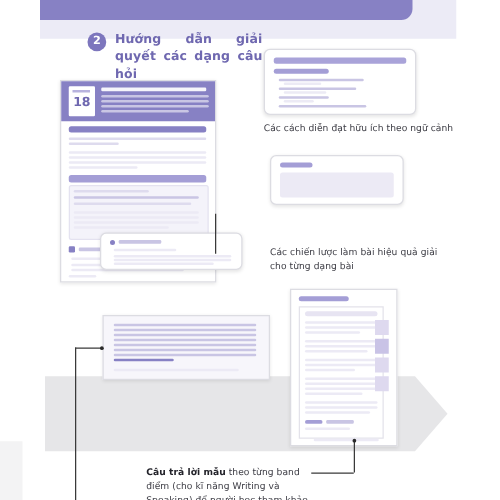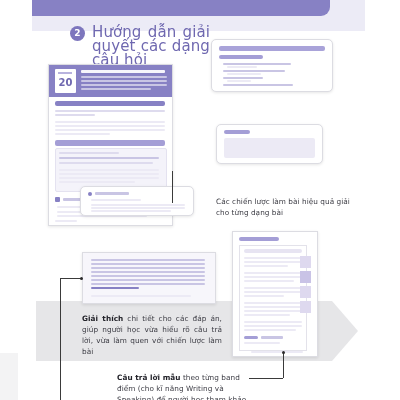--- a/index.html
+++ b/index.html
@@ -21,21 +21,21 @@
   .gray-corner{position:absolute;left:0;top:353px;width:18px;height:47px;background:#f3f3f4;}
 
   
   .line{position:absolute;background:#3a3a3a;}
   .v-line{width:1px;}
   .h-line{height:1px;}
   .dot{position:absolute;width:3px;height:3px;border-radius:50%;background:#2b2b2b;}
   .badge{position:absolute;left:70px;top:26px;width:15px;height:15px;border-radius:50%;
     background:#7d76bd;color:#fff;font-size:9px;font-weight:bold;line-height:15px;text-align:center;}
   .headline-text{position:absolute;left:92px;top:25px;width:118px;color:#6f68b0;
-    font-size:15px;font-weight:normal;line-height:14px;letter-spacing:.1px;text-align:justify;}
+    font-size:10px;font-weight:bold;line-height:14px;letter-spacing:.1px;text-align:justify;}
 
   
   .card{position:absolute;background:#fff;border:1px solid #dcdce2;box-shadow:0 1px 3px rgba(0,0,0,.10);}
   .rcard{border-radius:5px;}
 
   
   .ln{position:absolute;border-radius:1px;background:#c9c5e4;}
   .ln.lt{background:#dedbee;}
   .ln.vlt{background:#eceaf5;}
   .ln.dk{background:#8781c4;}
@@ -89,21 +89,21 @@
   <div class="gray-arrow"></div>
   <div class="gray-corner"></div>
 
   <div class="badge">2</div>
   <div class="headline-text">Hướng dẫn giải quyết các dạng câu hỏi</div>
 
   <div class="card" id="doc-a">
     <div class="hdr">
       <div class="unit">
         <div class="u-l"></div>
-        <div class="u-n">20</div>
+        <div class="u-n">18</div>
       </div>
       <div class="ln" style="left:32px;top:5px;width:84px;height:3px;background:#fff;opacity:.92"></div>
       <div class="ln" style="left:32px;top:11px;width:86px;height:2px;background:#fff;opacity:.55"></div>
       <div class="ln" style="left:32px;top:15px;width:86px;height:2px;background:#fff;opacity:.55"></div>
       <div class="ln" style="left:32px;top:19px;width:86px;height:2px;background:#fff;opacity:.55"></div>
       <div class="ln" style="left:32px;top:23px;width:70px;height:2px;background:#fff;opacity:.55"></div>
     </div>
     <div class="bar" style="left:6px;top:36px;width:110px;height:5px"></div>
     <div class="ln lt" style="left:6px;top:45px;width:110px;height:2px"></div>
     <div class="ln lt" style="left:6px;top:49px;width:40px;height:2px"></div>
@@ -200,17 +200,17 @@
   </div>
 
   <div class="line v-line" style="left:172px;top:171px;height:32px"></div>
   <div class="line v-line" style="left:60px;top:278px;height:122px"></div>
   <div class="line h-line" style="left:60px;top:278px;width:22px"></div>
   <div class="dot" style="left:80px;top:277px"></div>
   <div class="line v-line" style="left:283px;top:352px;height:26px"></div>
   <div class="line h-line" style="left:249px;top:378px;width:34px"></div>
   <div class="dot" style="left:282px;top:351px"></div>
 
+  <div class="cap" id="cap-1">Các cách diễn đạt hữu ích theo ngữ cảnh</div>
   <div class="cap" id="cap-3">Các chiến lược làm bài hiệu quả giải cho từng dạng bài</div>
-  <div class="cap" id="cap-4"><b>Giải thích</b><span> chi tiết cho các đáp án, giúp người học vừa hiểu rõ câu trả lời, vừa làm quen với chiến lược làm bài</span></div>
   <div class="cap" id="cap-5"><b>Câu trả lời mẫu</b><span> theo từng band điểm (cho kĩ năng Writing và Speaking) để người học tham khảo và áp dụng vào bài thi thực tế</span></div>
 
 </div>
 
 </body></html>

